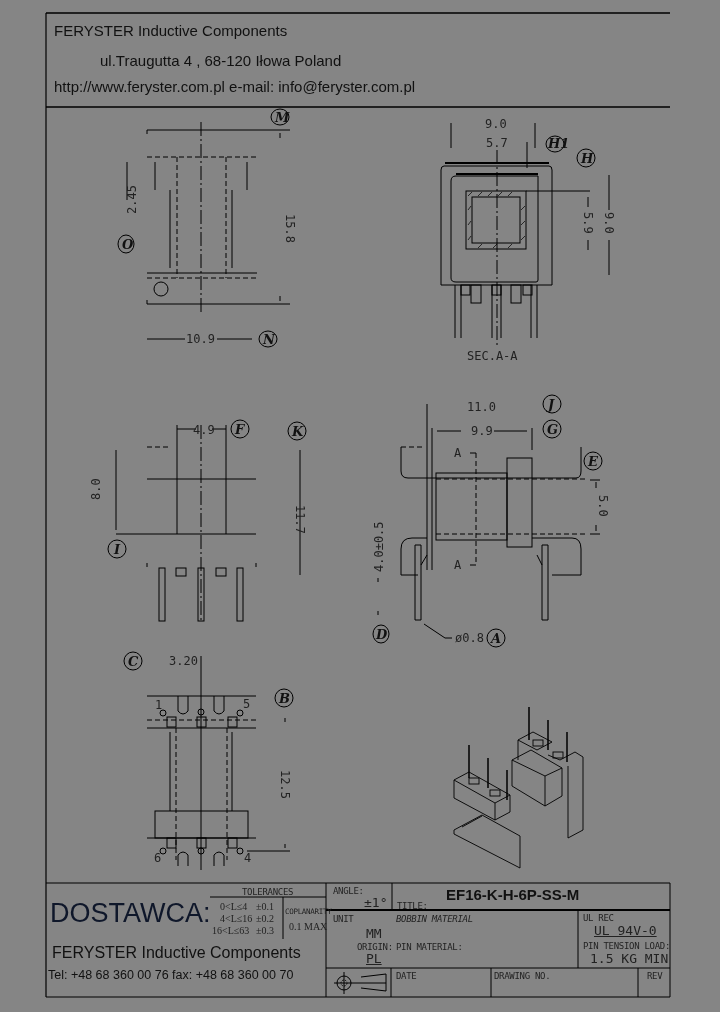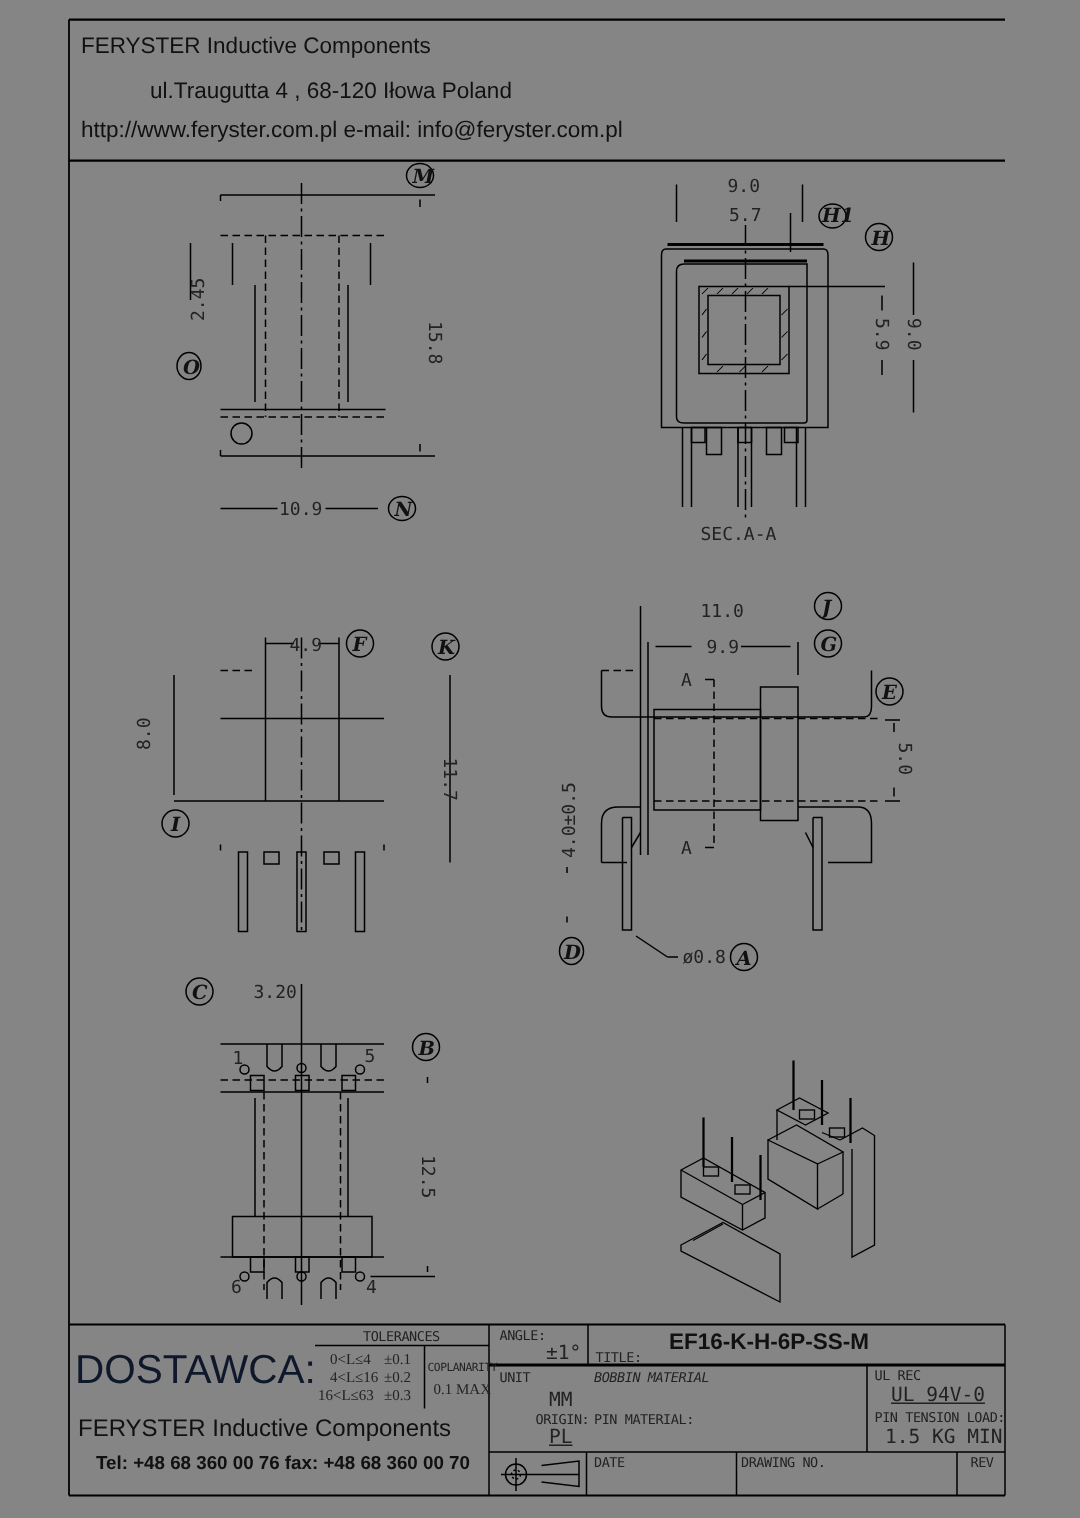--- a/index.html
+++ b/index.html
@@ -7,21 +7,21 @@
          font-family:"Liberation Sans", sans-serif; color:#000; }
   #sheet { position:absolute; left:0; top:0; width:720px; height:1012px; }
   .hdr { position:absolute; left:54px; font-size:15px; color:#111; white-space:nowrap; }
   .dim { font-family:"DejaVu Sans Mono", monospace; font-size:12px; fill:#222; }
   .lbl { font-family:"DejaVu Serif", serif; font-style:italic; font-weight:bold; font-size:13px; fill:#111; }
   .tb-small { position:absolute; font-family:"DejaVu Sans Mono", monospace; font-size:9px; color:#222; white-space:nowrap; letter-spacing:-0.3px; }
   .tb-mid { position:absolute; font-family:"DejaVu Sans Mono", monospace; font-size:13px; color:#222; white-space:nowrap; }
   .tb-tol { position:absolute; font-family:Liberation Serif, serif; font-size:10px; color:#222; white-space:nowrap; }
   #dostawca { position:absolute; left:50px; top:898px; font-size:27px; color:#0f172a; }
   #tb-company { position:absolute; left:52px; top:944px; font-size:16px; color:#111; }
-  #tb-phone { position:absolute; left:64px; top:968px; font-size:12.5px; color:#111;font-weight:bold; }
+  #tb-phone { position:absolute; left:48px; top:968px; font-size:12.5px; color:#111; }
   #tb-title { position:absolute; left:446px; top:886px; font-size:15px; font-weight:bold; color:#111; }
 </style>
 </head>
 <body>
 
 <svg id="sheet" viewBox="0 0 720 1012" xmlns="http://www.w3.org/2000/svg">
   <g stroke="#000" fill="none" stroke-width="1">
 
     <line x1="46" y1="13" x2="670" y2="13" stroke-width="1.5"></line>
     <line x1="46" y1="13" x2="46" y2="997" stroke-width="1.2"></line>

